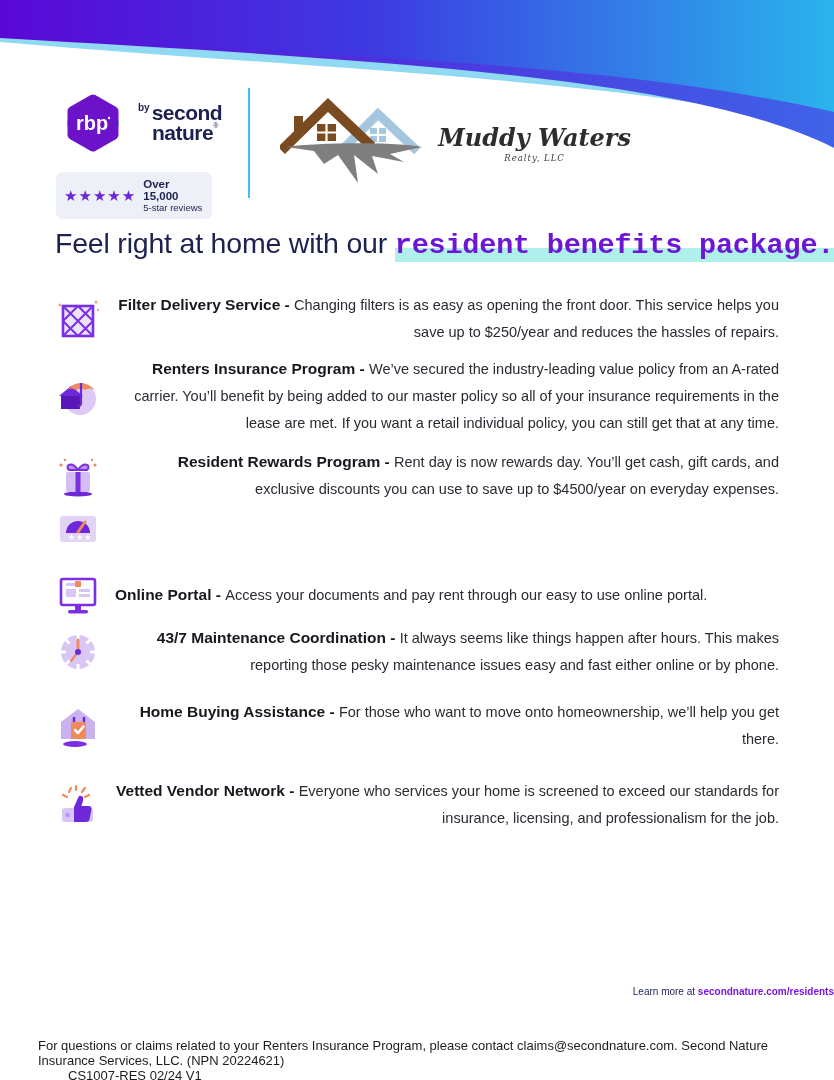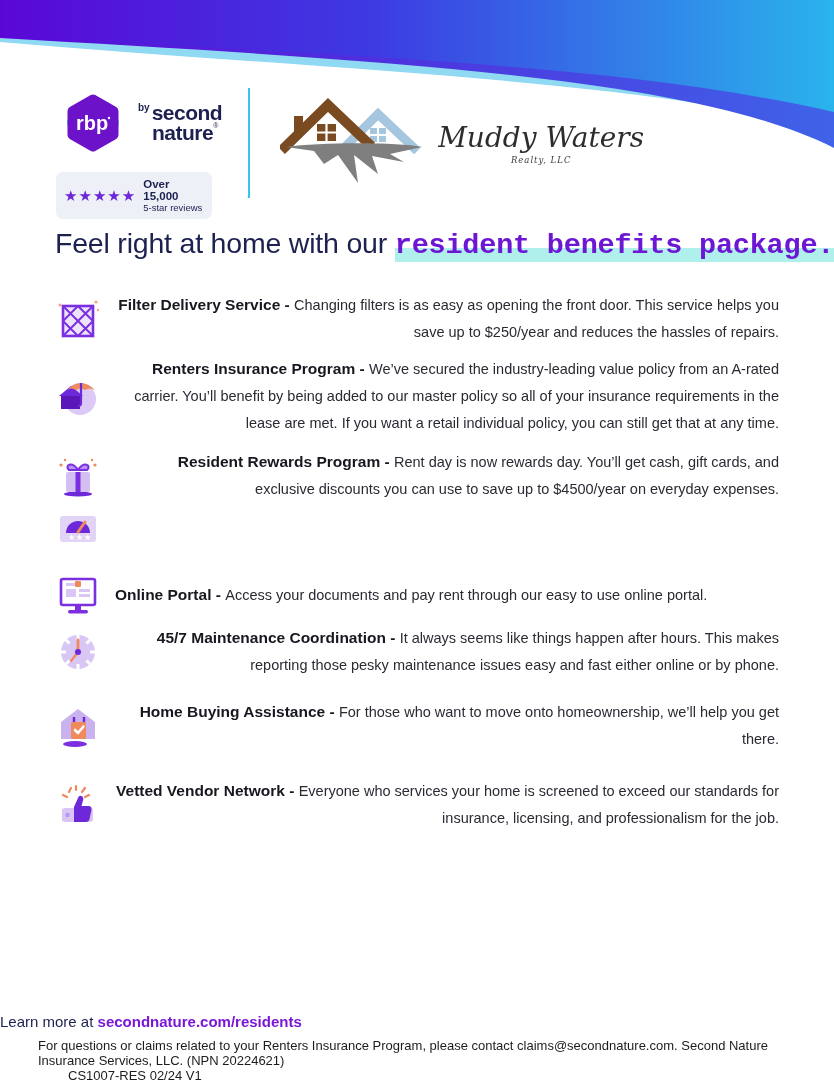--- a/index.html
+++ b/index.html
@@ -27,21 +27,21 @@
     margin-top:12px; width:156px; background:#eef0f8; border-radius:7px;
     display:flex; align-items:center; gap:7px; padding:6px 8px;
   }
   .stars { color:#6d28d9; font-size:15px; letter-spacing:1px; line-height:1; }
   .badge-text { display:flex; flex-direction:column; }
   .badge-l1 { font-size:11.5px; font-weight:bold; color:#1d2150; }
   .badge-l2 { font-size:9.5px; color:#1d2150; }
   .divider { width:2px; height:110px; background:#37c4ee; margin:2px 30px 0 26px; }
   .muddy { display:flex; align-items:center; gap:8px; margin-top:4px; }
   .muddy-text { font-family:"DejaVu Serif", serif; font-style:italic; color:#2d2d2d; margin-top:6px; }
-  .muddy-name { font-size:28px; font-weight:normal; white-space:nowrap; }
+  .muddy-name { font-size:24px; font-weight:bold; white-space:nowrap; }
   .muddy-sub { font-size:8.5px; letter-spacing:1px; text-align:center; margin-top:1px; color:#3c3c3c; }
 
   
   .content { position:absolute; top:224px; left:55px; width:724px; }
   .page-title { margin:0; font-size:28.5px; line-height:38px; font-weight:normal; color:#1d2150; letter-spacing:-0.2px; white-space:nowrap; }
   .page-title .hl {
     color:#6d17d4; font-weight:bold;
     background:linear-gradient(to top, #aff0ec 42%, transparent 42%);
     padding-right:5px;
     font-family:Liberation Mono, monospace;
@@ -53,21 +53,21 @@
   .row:nth-child(3){ }
   .row:nth-child(4){ margin-bottom:23px; }
   .row:nth-child(5){ margin-bottom:6px; }
   .row:nth-child(6){ margin-bottom:19px; }
   .row:nth-child(7){ margin-bottom:24px; }
   .icon { flex:0 0 46px; width:46px; height:46px; }
   .btext { font-size:14.5px; line-height:27px; color:#2a2a33;text-align:right; }
   .btitle { font-weight:bold; font-size:15.5px; color:#17171f; }
 
   
-  .learn { position:absolute; top:1013px; left:0; width:100%; text-align:left; font-size:15px; color:#1d2150; }
+  .learn { position:absolute; top:986px; left:0; width:100%; text-align:right; font-size:10px; color:#1d2150; }
   .learn .link { color:#7a16d8; font-weight:bold; text-decoration:none; }
   .footnote {
     position:absolute; top:1038px; left:38px; right:36px;
     display:flex; justify-content:space-between; align-items:flex-start;
     font-size:13px; color:#1c1c1c;flex-direction:column;
   }
   .footnote .code { margin-left:30px; white-space:nowrap; }
 </style>
 </head>
 <body>
@@ -203,21 +203,21 @@
       <div class="row">
         <svg class="icon" viewBox="0 0 46 46" aria-hidden="true">
           <circle cx="23" cy="23" r="17" fill="#d8c6f4"></circle>
           <g stroke="#ffffff" stroke-width="3">
             <path d="M23,6 V11 M23,35 V40 M6,23 H11 M35,23 H40 M11,11 L14.5,14.5 M31.5,31.5 L35,35 M35,11 L31.5,14.5 M14.5,31.5 L11,35"></path>
           </g>
           <path d="M23,23 L23,11" stroke="#f08a5d" stroke-width="2.8" stroke-linecap="round"></path>
           <path d="M23,23 L16,32" stroke="#f08a5d" stroke-width="2.2" stroke-linecap="round"></path>
           <circle cx="23" cy="23" r="3" fill="#6d28d9"></circle>
         </svg>
-        <div class="btext"><span class="btitle">45/7 Maintenance Coordination - </span><span>It always seems like things happen after hours. This makes reporting those pesky maintenance issues easy and fast either online or by phone.</span></div>
+        <div class="btext"><span class="btitle">43/7 Maintenance Coordination - </span><span>It always seems like things happen after hours. This makes reporting those pesky maintenance issues easy and fast either online or by phone.</span></div>
       </div>
 
       <div class="row">
         <svg class="icon" viewBox="0 0 46 46" aria-hidden="true">
           <ellipse cx="20" cy="41" rx="12" ry="3" fill="#7c2fe0"></ellipse>
           <path d="M6,19 L23,6 L40,19 V36 H6 Z" fill="#c9b2ee"></path>
           <path d="M19,14 V21 M29,14 V21" stroke="#6d28d9" stroke-width="2.4"></path>
           <rect x="16" y="19" width="15" height="17" rx="1.5" fill="#f08a5d"></rect>
           <path d="M20,27 l3,3 5.5,-6.5" stroke="#ffffff" stroke-width="2.6" fill="none" stroke-linecap="round" stroke-linejoin="round"></path>
         </svg>

